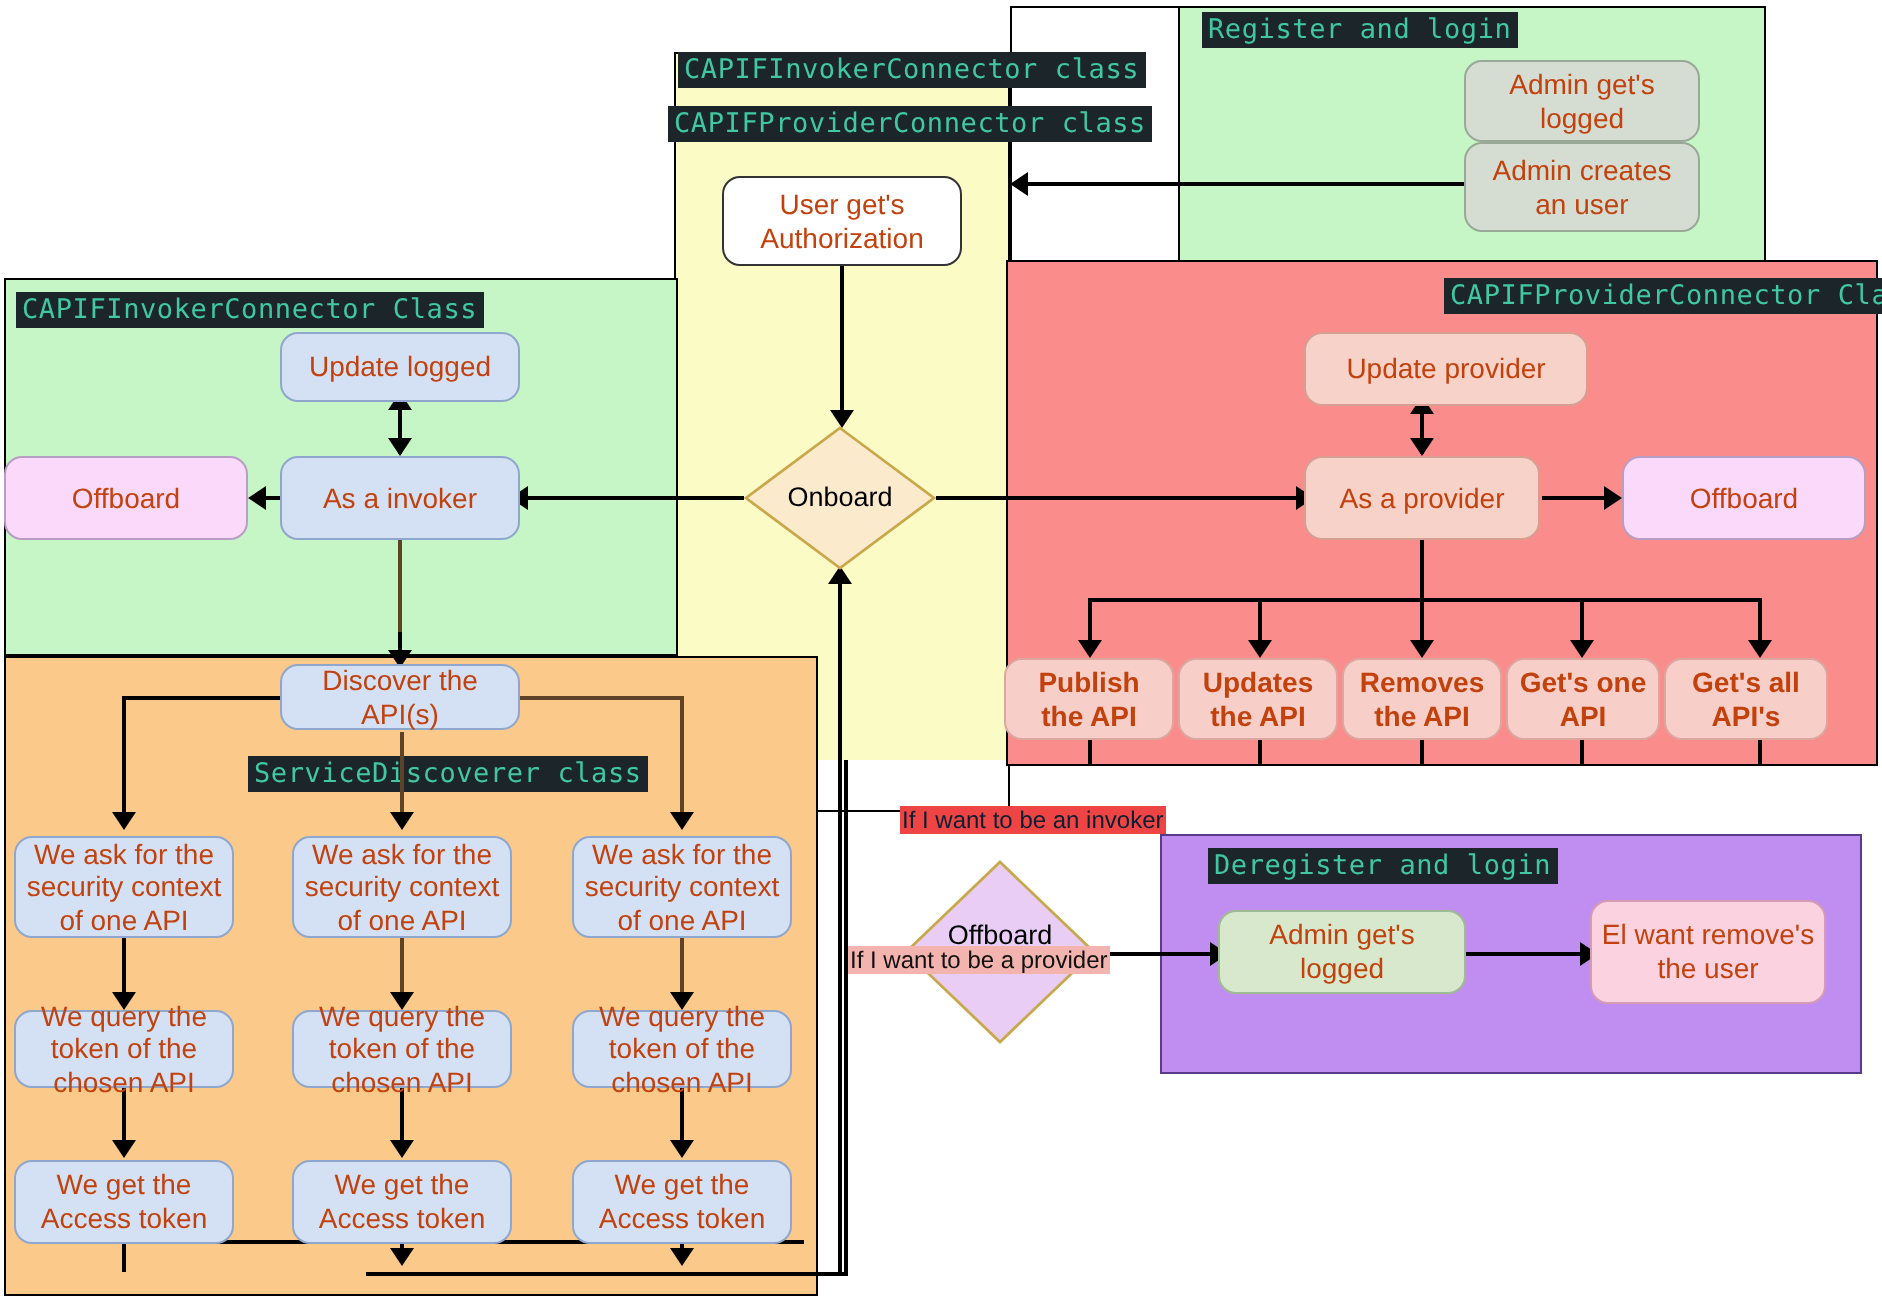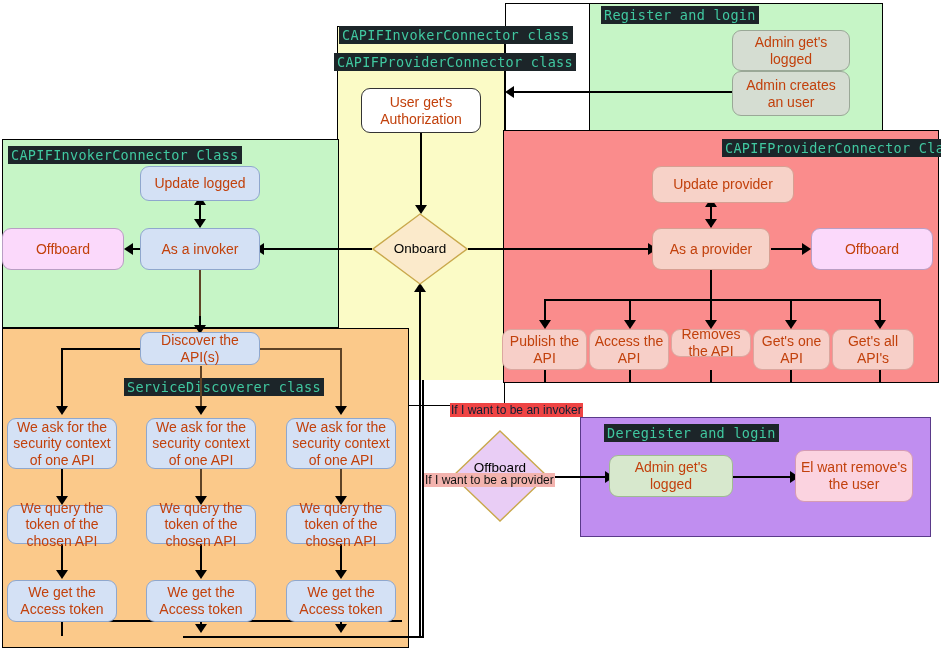--- a/index.html
+++ b/index.html
@@ -13,21 +13,21 @@
       font-family:"DejaVu Sans Mono","Liberation Mono",monospace;
       font-size:13.5px;letter-spacing:0.3px;padding:1px 3px;white-space:nowrap;}
 
   
   .node{position:absolute;box-sizing:border-box;border-radius:9px;
         display:flex;align-items:center;justify-content:center;text-align:center;
         font-size:14px;color:#c2410c;line-height:1.18;padding:2px 4px;}
   .blue   {background:#d4e1f5;border:1.3px solid #8fa7cd;}
   .grey   {background:#d5ddd2;border:1.3px solid #9aa897;}
   .salmon {background:#f7d2c8;border:1.3px solid #d79f92;}
-  .salmon2{background:#f7cfc8;border:1.3px solid #dba79f;}
+  .salmon2{background:#f7cfc8;border:1.3px solid #dba79f;font-weight:bold;}
   .pinkv  {background:#fbd9fb;border:1.3px solid #b99ec4;}
   .greenb {background:#d7e8cd;border:1.3px solid #9fbb92;}
   .pinkb  {background:#fbd3e0;border:1.3px solid #d69bb3;}
 
   
   .diamond{position:absolute;}
   .diamond .dlabel{position:absolute;left:0;width:100%;text-align:center;
       font-size:13.5px;color:#000;}
 
   
@@ -184,22 +184,22 @@
   <div class="node pinkv" style="left:811px;top:228px;width:122px;height:42px;">Offboard</div>
 
   <div class="diamond" style="left:372px;top:213px;width:96px;height:72px;">
     <svg width="96" height="72" viewBox="0 0 96 72">
       <polygon points="48,1 95,36 48,71 1,36" fill="#fbeacb" stroke="#c9a84c" stroke-width="1.4"></polygon>
     </svg>
     <div class="dlabel" style="top:28px;">Onboard</div>
   </div>
 
   <div class="node salmon2" style="left:502px;top:329px;width:85px;height:41px;">Publish the API</div>
-  <div class="node salmon2" style="left:589px;top:329px;width:80px;height:41px;">Access the API</div>
-  <div class="node salmon2" style="left:671px;top:329px;width:80px;height:28px;">Removes the API</div>
+  <div class="node salmon2" style="left:589px;top:329px;width:80px;height:41px;">Updates the API</div>
+  <div class="node salmon2" style="left:671px;top:329px;width:80px;height:41px;">Removes the API</div>
   <div class="node salmon2" style="left:753px;top:329px;width:77px;height:41px;">Get's one API</div>
   <div class="node salmon2" style="left:832px;top:329px;width:82px;height:41px;">Get's all API's</div>
 
   <div class="node blue" style="left:140px;top:332px;width:120px;height:33px;">Discover the API(s)</div>
 
   <div class="node blue" style="left:7px;top:418px;width:110px;height:51px;">We ask for the security context of one API</div>
   <div class="node blue" style="left:7px;top:505px;width:110px;height:39px;">We query the token of the chosen API</div>
   <div class="node blue" style="left:7px;top:580px;width:110px;height:42px;">We get the Access token</div>
 
   <div class="node blue" style="left:146px;top:418px;width:110px;height:51px;">We ask for the security context of one API</div>

